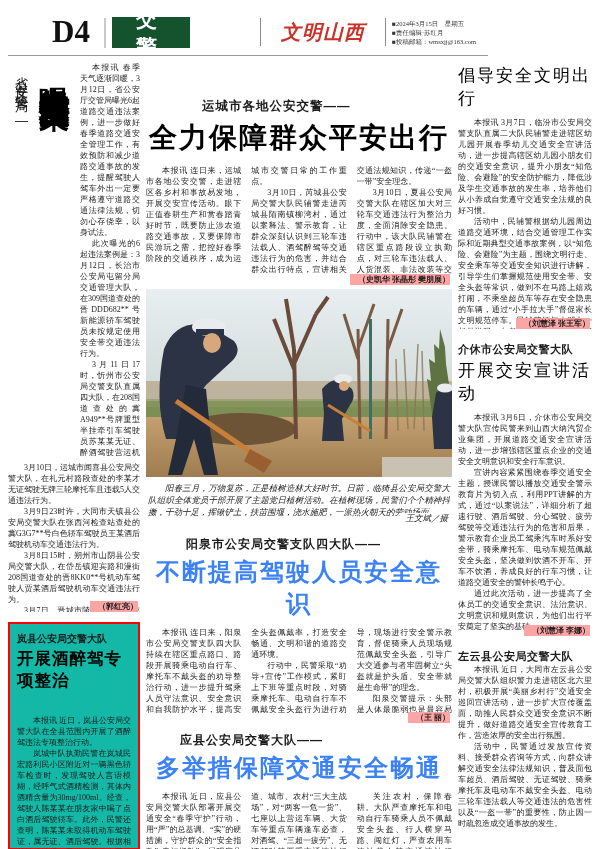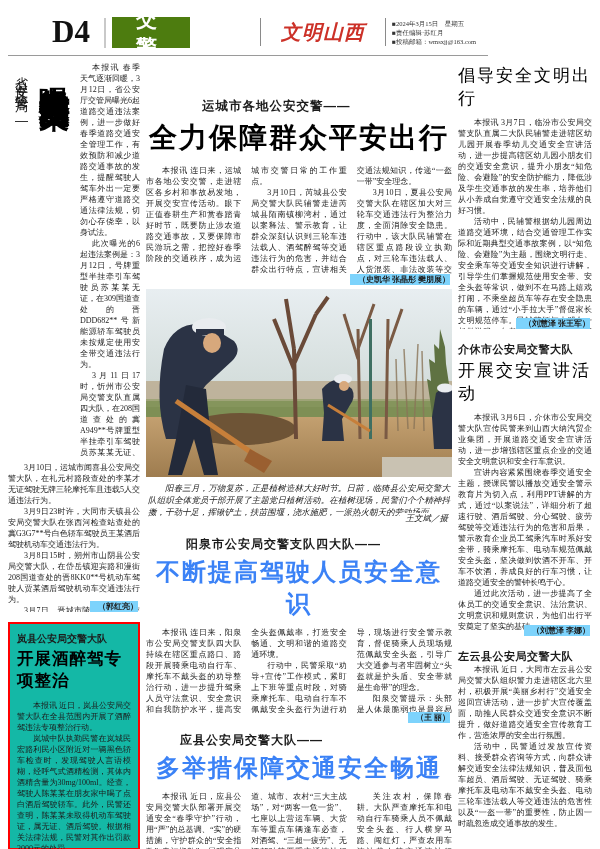--- a/index.html
+++ b/index.html
@@ -12,21 +12,21 @@
   
   .header { position:absolute; top:0; left:0; width:496px; height:58px; }
   .hdr-rule { position:absolute; left:8px; right:8px; top:55px; border-top:1px solid #9a9a9a; }
   .pageno {
     position:absolute; left:52px; top:14px;
     font-family:"Liberation Serif", serif; font-weight:bold; font-size:31px; color:#111;
   }
   .hdr-div { position:absolute; left:104px; top:18px; height:30px; border-left:2px solid #c9c9c9; }
   .section-box {
     position:absolute; left:112px; top:17px; width:78px; height:31px;
-    background:#4d7c0f; color:#fff; display:flex; align-items:center; justify-content:center;
+    background:#14532d; color:#fff; display:flex; align-items:center; justify-content:center;
     font-family:"Liberation Sans", sans-serif; font-weight:bold; font-size:21px; letter-spacing:8px;
     padding-left:24px;
   }
   .masthead-wrap {
     position:absolute; right:8px; top:18px; display:flex; align-items:center; gap:6px;
   }
   .masthead {
     font-family:"Liberation Serif", serif; font-weight:bold; font-style:italic;
     color:#cc3128; font-size:20px; letter-spacing:1px;
     border-left:1px solid #8a8a8a; border-right:1px solid #8a8a8a;
@@ -37,21 +37,21 @@
   
   .zone { position:absolute; top:62px; }
   .zone-left  { left:8px;   width:132px; }
   .zone-mid   { left:146px; width:306px; }
   .zone-right { left:458px; width:134px; }
   
   .para { font-size:8px; line-height:11px; text-align:justify; text-indent:2em; }
   .para::first-line {}
   .colbody { position:relative; overflow:hidden; }
   .byline {
-    position:absolute; right:2px; bottom:0; background:#7dd3fc;
+    position:absolute; right:2px; bottom:0; background:#fca5a5;
     font-size:8px; line-height:11px; padding-left:8px; font-weight:bold;
   }
   .kicker-sm { font-family:"Liberation Sans", sans-serif; font-size:11px; font-weight:bold; }
   
   .exp-row { display:flex; height:394px; }
   .exp-kicker {
     writing-mode:vertical-rl; text-orientation:upright;
     font-family:"Liberation Sans", sans-serif; font-size:13px; letter-spacing:4px;
     width:22px; padding-top:4px; color:#111;
   }
@@ -64,21 +64,21 @@
   .exp-sidecol .para { text-indent:1.5em; }
   .exp-bottom { margin-top:6px; height:150px; }
   
   .red-box {
     margin-top:10px; border:2px solid #ff0000; height:228px;
     padding:8px 7px 6px 7px; background:#14b8a6;
   }
   .red-box .kicker-sm { font-size:10px; margin-bottom:2px; }
   .red-box .box-headline {
     font-family:"Liberation Sans", sans-serif; font-weight:bold; font-size:16.5px;
-    letter-spacing:1px; margin-bottom:8px; color:#000;
+    letter-spacing:1px; margin-bottom:23px; color:#000;
   }
   .red-box .colbody { height:172px; }
   
   .mid-kicker {
     font-family:"Liberation Sans", sans-serif; font-size:12.5px; font-weight:bold;
     margin-left:56px; letter-spacing:1px;margin-top:36px;
   }
   .mid-headline {
     font-family:"Liberation Sans", sans-serif; font-weight:bold; font-size:28px;
     text-align:center; letter-spacing:2px; margin:4px 0 8px 0; color:#000;
@@ -129,21 +129,21 @@
   </div>
   <div class="hdr-rule"></div>
 </div>
 
 <div class="zone zone-left">
   <div class="exp-row">
     <div class="exp-kicker">省公安厅交管局——</div>
     <div class="exp-headline">曝光六起道路交通违法案例</div>
     <div class="exp-sidecol">
         <p class="para">本报讯 春季天气逐渐回暖，3月12日，省公安厅交管局曝光6起道路交通违法案例，进一步做好春季道路交通安全管理工作，有效预防和减少道路交通事故的发生，提醒驾驶人驾车外出一定要严格遵守道路交通法律法规，切勿心存侥幸，以身试法。</p>
-        <p class="para">此次曝光的6起违法案例是：3月12日，号牌重型半挂牵引车驾驶员苏某某无证，在309国道查处的晋DDD682**号新能源轿车驾驶员未按规定使用安全带交通违法行为。</p>
+        <p class="para">此次曝光的6起违法案例是：3月12日，长治市公安局屯留分局交通管理大队，在309国道查处的晋DDD682**号新能源轿车驾驶员未按规定使用安全带交通违法行为。</p>
         <p class="para">3月11日17时，忻州市公安局交警支队直属四大队，在208国道查处的冀A949**号牌重型半挂牵引车驾驶员苏某某无证、醉酒驾驶营运机动车交通违法。</p>
       </div>
   </div>
   <div class="exp-bottom colbody">
     <div>
         <p class="para">3月10日，运城市闻喜县公安局交警大队，在礼元村路段查处的李某才无证驾驶无牌三轮摩托车且违载5人交通违法行为。</p>
         <p class="para">3月9日23时许，大同市天镇县公安局交警大队在张西河检查站查处的冀G3G7**号白色轿车驾驶员王某酒后驾驶机动车交通违法行为。</p>
         <p class="para">3月8日15时，朔州市山阴县公安局交警大队，在岱岳镇迎宾路和漫街208国道查处的晋8KK0**号机动车驾驶人贾某酒后驾驶机动车交通违法行为。</p>
         <p class="para">3月7日，晋城市陵川县公安局交警大队在陵礼线，查处的赵某某驾驶晋E882**号牌重型货车，超载104.13%交通违法行为。</p>
       </div>

